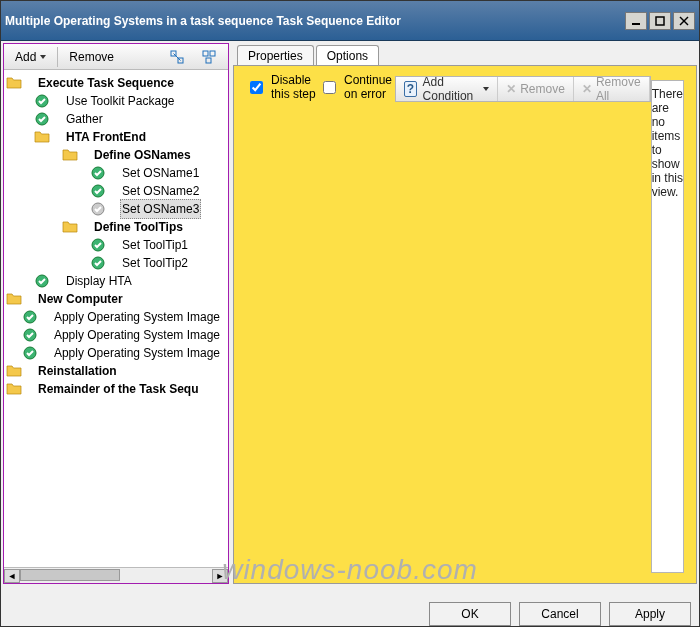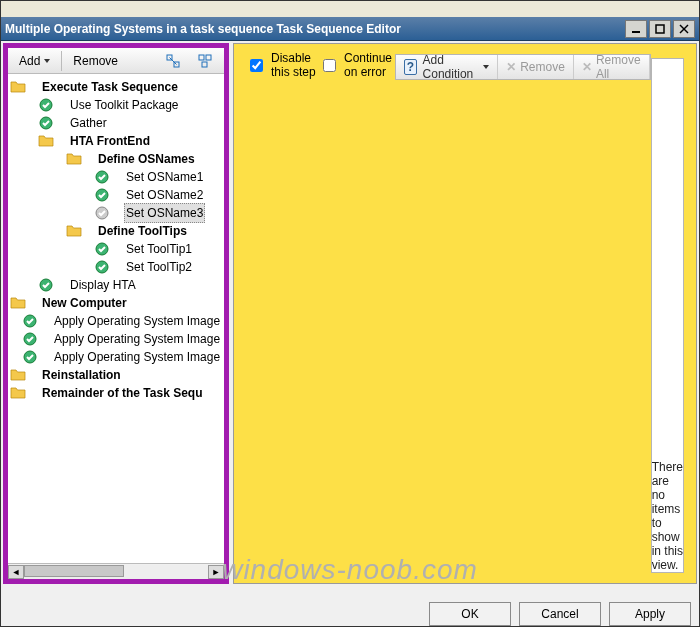--- a/index.html
+++ b/index.html
@@ -1,26 +1,26 @@
 <!DOCTYPE html>
 <html><head>
 <meta charset="utf-8">
 <style>
   * { box-sizing: border-box; }
   html, body { margin: 0; padding: 0; font-family: "Segoe UI", Tahoma, Arial, sans-serif; font-size: 12px; background: #fff; }
   .window { width: 700px; height: 627px; border: 1px solid #333; display: flex; flex-direction: column; background: #ece9d8; position: relative; }
-  .titlebar { height: 24px; line-height: 24px; padding: 0 4px; color: #fff; font-weight: bold; font-size: 12px;
-    background: linear-gradient(#5b7fa8,#2b5f95); display: flex; align-items: center; justify-content: space-between; border-bottom: 1px solid #1a3a5a; margin-top: 16px; }
+  .titlebar { height: 40px; line-height: 24px; padding: 0 4px; color: #fff; font-weight: bold; font-size: 12px;
+    background: linear-gradient(#5b7fa8,#2b5f95); display: flex; align-items: center; justify-content: space-between; border-bottom: 1px solid #1a3a5a; }
   .titlebar .title-text { white-space: nowrap; overflow: hidden; }
   .titlebar .winbtns { display: flex; gap: 0; }
   .winbtn { width: 22px; height: 18px; background: #d5d5d0; border: 1px solid #777; margin-left: 2px; display: flex; align-items: center; justify-content: center; font-size: 10px; font-family: Arial; cursor: default; }
   .winbtn svg { width: 10px; height: 10px; }
   .body { flex: 1; display: flex; flex-direction: column; background: #f0f0f0; min-height: 0; }
   .splitrow { flex: 1; display: flex; min-height: 0; }
-  .leftpane { width: 226px; display: flex; flex-direction: column; border: 5px solid #a21caf; margin: 2px; background: #fff; }
+  .leftpane { width: 226px; display: flex; flex-direction: column; border: 1px solid #a21caf; margin: 2px; background: #fff; }
   .left-toolbar { height: 26px; background: linear-gradient(#fdfdfd,#e4e4e4); border-bottom: 1px solid #bbb; display: flex; align-items: center; padding: 0 4px; font-size: 12px; }
   .tbbtn { display: inline-flex; align-items: center; height: 22px; padding: 0 6px; border: 1px solid transparent; cursor: default; }
   .tbsep { width:1px; height:20px; background:#bbb; margin:0 4px; }
   .dropcaret { width:0;height:0;border-left:3px solid transparent;border-right:3px solid transparent;border-top:4px solid #333; margin-left:4px; }
   .treewrap { flex:1; overflow:hidden; position:relative; }
   .tree { padding: 4px 2px; white-space: nowrap; }
   .node-row { display:flex; align-items:center; height:18px; line-height:18px; padding-right:4px;gap:12px; }
   .node-row .lbl { padding: 0 2px; }
   .node-row.bold > .lbl { font-weight: bold; }
   .node-row.selected .lbl { background:#e0e0e0; border:1px dotted #888; padding:0 1px; }
@@ -38,21 +38,21 @@
   .tabpage { flex:1; border:1px solid #9a9a9a; background:#fde047; padding:10px 12px; display:flex; min-height:0; }
   .checkboxrow { display:flex; align-items:center; height:22px; font-size:12px; }
   .checkboxrow input { margin-right:8px; }
   .hr { height:1px; background:#c8c8c8; margin:10px 0 12px; box-shadow:0 1px 0 #fff; }
   .cond-toolbar { height:26px; border:1px solid #b5b5b5; background:linear-gradient(#fdfdfd,#e4e4e4); display:flex; align-items:center; }
   .cond-btn { display:inline-flex; align-items:center; height:24px; padding:0 8px; border-right:1px solid #ccc; color:#333; }
   .cond-btn.disabled { color:#9a9a9a; }
   .cond-btn .x { color:#c03; font-weight:bold; margin-right:4px; }
   .cond-btn.disabled .x { color:#bbb; }
   .help-badge { width:16px;height:16px;border:1px solid #3a6ea5; background:#e8f1fb; color:#2a5a8a; font-weight:bold; display:inline-flex;align-items:center;justify-content:center; margin-right:6px; border-radius:2px; }
-  .cond-list { flex:1; border:1px solid #b5b5b5; margin-top:4px; background:#fff; display:flex; align-items:flex-end; justify-content:center; padding-top:6px; color:#222; min-height:0; }
+  .cond-list { flex:1; border:1px solid #b5b5b5; margin-top:4px; background:#fff; display:flex; align-items:flex-start; justify-content:center; padding-top:6px; color:#222; min-height:0; }
   .footer { height:40px; display:flex; align-items:flex-end; justify-content:flex-end; padding:0 8px; gap:8px; }
   .btn { width:82px; height:24px; background:#f2f2f2; border:1px solid #8a8a8a; font-size:12px; cursor:default; display:inline-flex;align-items:center;justify-content:center; }
   .watermark { position:absolute; bottom:40px; left:50%; transform:translateX(-50%); font-size:28px; color:#b0b0b0; font-style:italic; letter-spacing:1px; pointer-events:none; }
   .tbicon { width:16px; height:16px; margin-left:2px; }
 </style>
 </head>
 <body>
 
 <div class="window">
   <div class="titlebar">
@@ -294,20 +294,24 @@
         <div class="hscroll">
           <div class="arrow">◄</div>
           <div class="track">
               <div class="thumb"></div>
             </div>
           <div class="arrow">►</div>
         </div>
       </div>
 
       <div class="rightpane">
+        <div class="tabs">
+          <div class="tab"><span>Properties</span></div>
+          <div class="tab active"><span>Options</span></div>
+        </div>
         <div class="tabpage">
           <label class="checkboxrow">
             <input type="checkbox" id="cb-disable" checked="" style="">
             <span>Disable this step</span>
           </label>
           <div class="hr"></div>
           <label class="checkboxrow">
             <input type="checkbox" id="cb-continue" style="">
             <span>Continue on error</span>
           </label>

